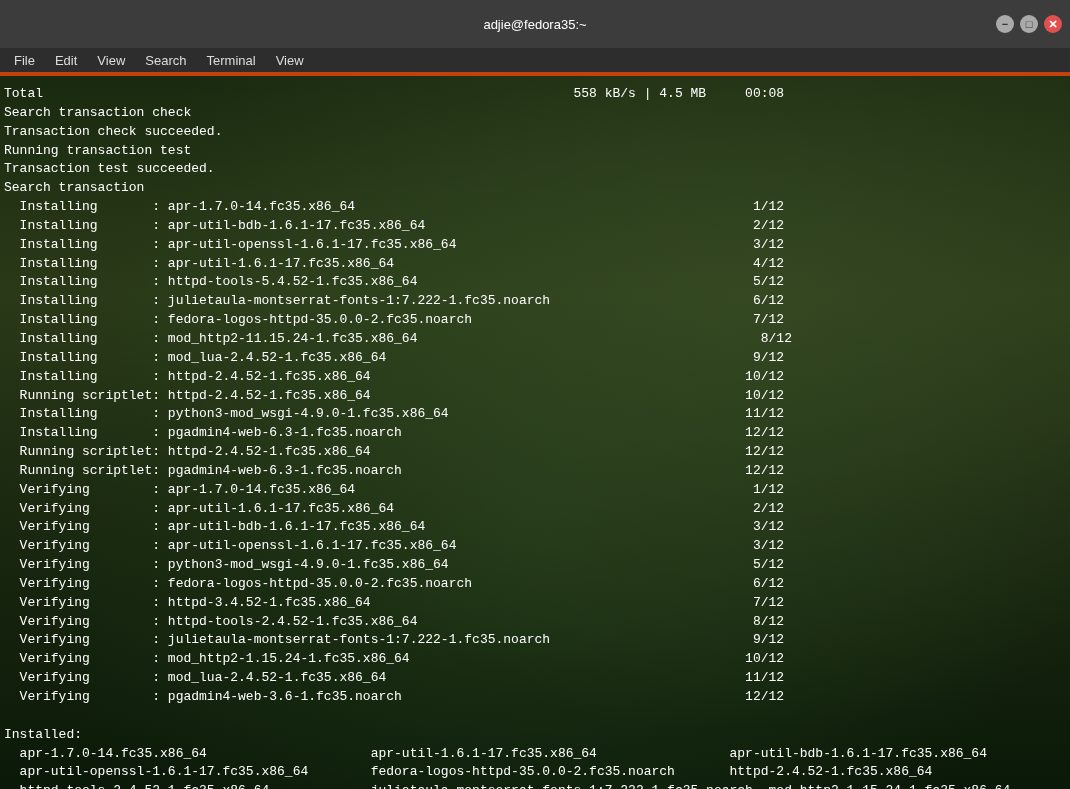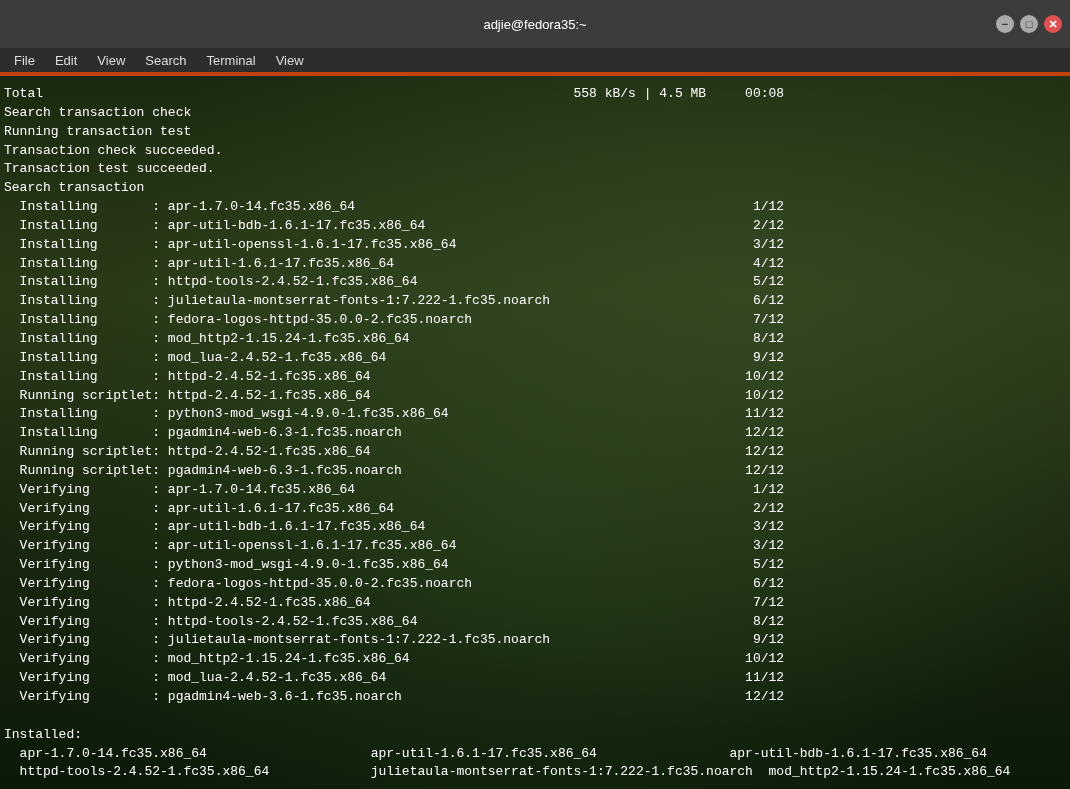--- a/index.html
+++ b/index.html
@@ -120,49 +120,50 @@
   <span class="menu-item">View</span>
   <span class="menu-item">Search</span>
   <span class="menu-item">Terminal</span>
   <span class="menu-item">View</span>
 </div>
 
 <div class="terminal">
   <div class="terminal-bg"></div>
   <div class="terminal-content" id="terminal-content"><span class="line">Total                                                                    558 kB/s | 4.5 MB     00:08
 </span><span class="line">Search transaction check
+</span><span class="line">Transaction check succeeded.
 </span><span class="line">Running transaction test
-</span><span class="line">Transaction check succeeded.
 </span><span class="line">Transaction test succeeded.
 </span><span class="line">Search transaction
 </span><span class="line">  Installing       : apr-1.7.0-14.fc35.x86_64                                                   1/12
 </span><span class="line">  Installing       : apr-util-bdb-1.6.1-17.fc35.x86_64                                          2/12
 </span><span class="line">  Installing       : apr-util-openssl-1.6.1-17.fc35.x86_64                                      3/12
 </span><span class="line">  Installing       : apr-util-1.6.1-17.fc35.x86_64                                              4/12
-</span><span class="line">  Installing       : httpd-tools-2.4.52-1.fc35.x86_64                                           5/12
+</span><span class="line">  Installing       : httpd-tools-5.4.52-1.fc35.x86_64                                           5/12
 </span><span class="line">  Installing       : julietaula-montserrat-fonts-1:7.222-1.fc35.noarch                          6/12
 </span><span class="line">  Installing       : fedora-logos-httpd-35.0.0-2.fc35.noarch                                    7/12
-</span><span class="line">  Installing       : mod_http2-1.15.24-1.fc35.x86_64                                            8/12
+</span><span class="line">  Installing       : mod_http2-11.15.24-1.fc35.x86_64                                            8/12
 </span><span class="line">  Installing       : mod_lua-2.4.52-1.fc35.x86_64                                               9/12
 </span><span class="line">  Installing       : httpd-2.4.52-1.fc35.x86_64                                                10/12
 </span><span class="line">  Running scriptlet: httpd-2.4.52-1.fc35.x86_64                                                10/12
 </span><span class="line">  Installing       : python3-mod_wsgi-4.9.0-1.fc35.x86_64                                      11/12
 </span><span class="line">  Installing       : pgadmin4-web-6.3-1.fc35.noarch                                            12/12
 </span><span class="line">  Running scriptlet: httpd-2.4.52-1.fc35.x86_64                                                12/12
 </span><span class="line">  Running scriptlet: pgadmin4-web-6.3-1.fc35.noarch                                            12/12
 </span><span class="line">  Verifying        : apr-1.7.0-14.fc35.x86_64                                                   1/12
 </span><span class="line">  Verifying        : apr-util-1.6.1-17.fc35.x86_64                                              2/12
 </span><span class="line">  Verifying        : apr-util-bdb-1.6.1-17.fc35.x86_64                                          3/12
 </span><span class="line">  Verifying        : apr-util-openssl-1.6.1-17.fc35.x86_64                                      3/12
 </span><span class="line">  Verifying        : python3-mod_wsgi-4.9.0-1.fc35.x86_64                                       5/12
 </span><span class="line">  Verifying        : fedora-logos-httpd-35.0.0-2.fc35.noarch                                    6/12
-</span><span class="line">  Verifying        : httpd-2.4.52-1.fc35.x86_64                                                 7/12
+</span><span class="line">  Verifying        : httpd-3.4.52-1.fc35.x86_64                                                 7/12
 </span><span class="line">  Verifying        : httpd-tools-2.4.52-1.fc35.x86_64                                           8/12
 </span><span class="line">  Verifying        : julietaula-montserrat-fonts-1:7.222-1.fc35.noarch                          9/12
 </span><span class="line">  Verifying        : mod_http2-1.15.24-1.fc35.x86_64                                           10/12
 </span><span class="line">  Verifying        : mod_lua-2.4.52-1.fc35.x86_64                                              11/12
 </span><span class="line">  Verifying        : pgadmin4-web-3.6-1.fc35.noarch                                            12/12
 </span><span class="line">
 </span><span class="line">Installed:
 </span><span class="line">  apr-1.7.0-14.fc35.x86_64                     apr-util-1.6.1-17.fc35.x86_64                 apr-util-bdb-1.6.1-17.fc35.x86_64
+</span><span class="line">  apr-util-openssl-1.6.1-17.fc35.x86_64        fedora-logos-httpd-35.0.0-2.fc35.noarch       httpd-2.4.52-1.fc35.x86_64
 </span><span class="line">  httpd-tools-2.4.52-1.fc35.x86_64             julietaula-montserrat-fonts-1:7.222-1.fc35.noarch  mod_http2-1.15.24-1.fc35.x86_64
 </span></div>
 </div>
 
 </body></html>

